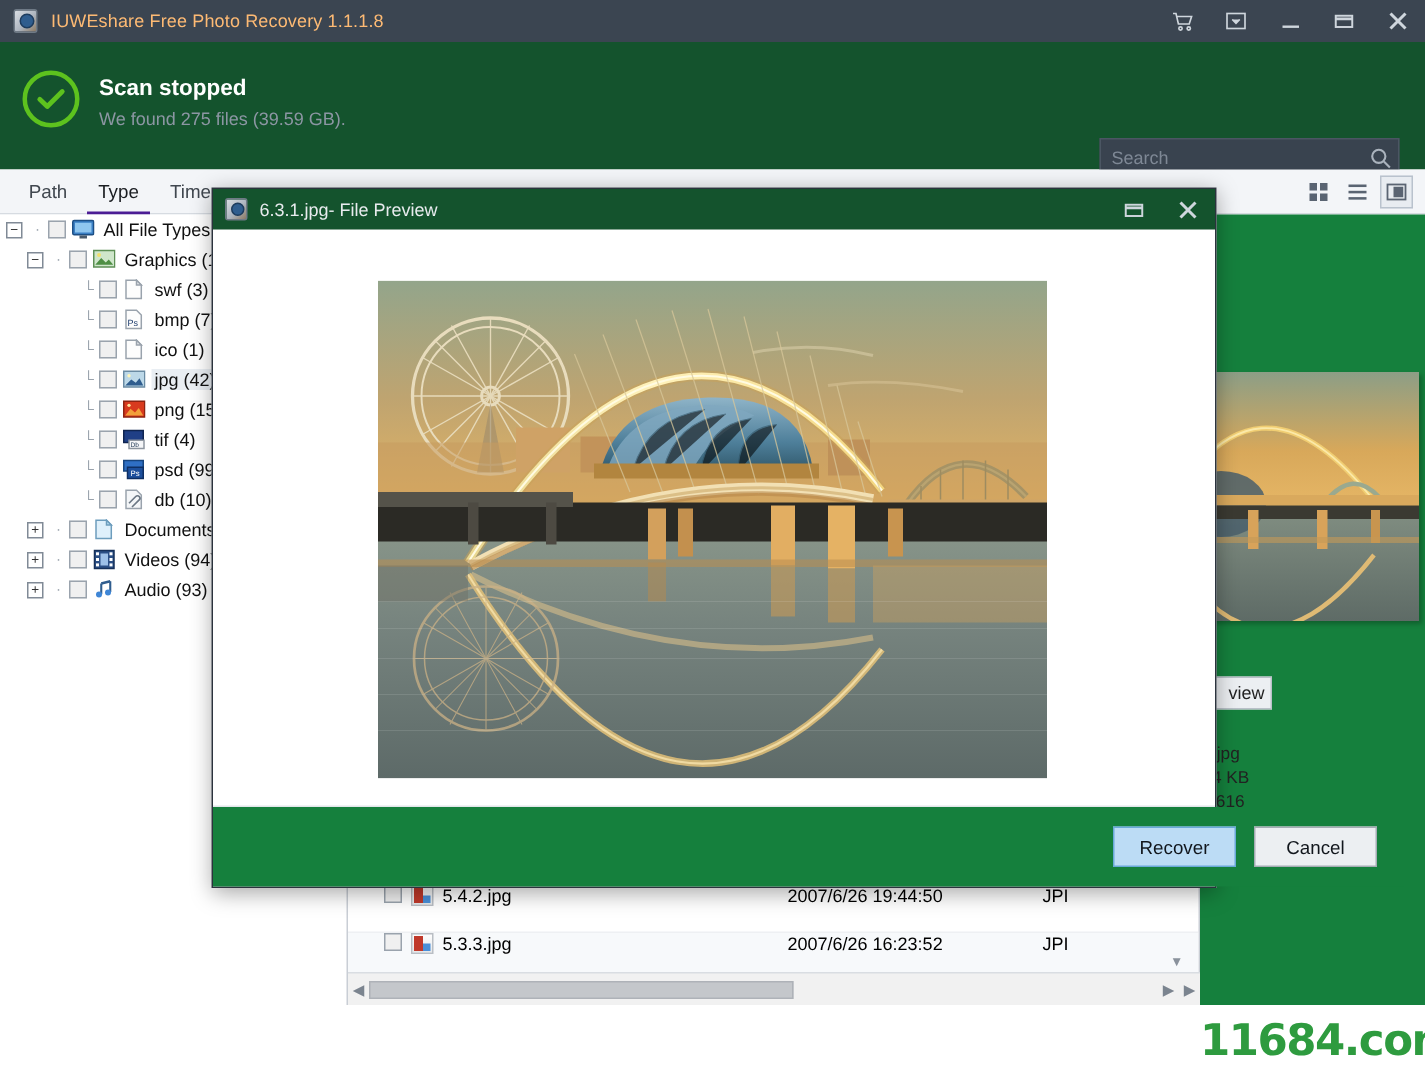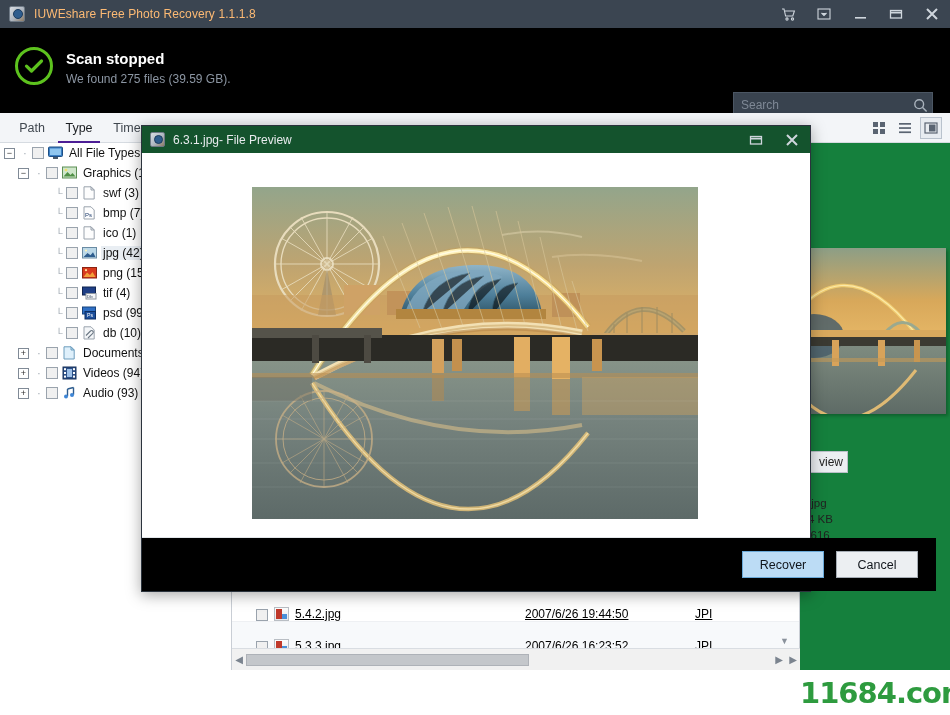--- a/index.html
+++ b/index.html
@@ -39,21 +39,21 @@
     margin-left: auto; display: flex; align-items: center; height: 28px;
   }
   .tbtn {
     width: 36px; height: 28px; display:flex; align-items:center; justify-content:center;
     color:#cfd6dd;
   }
 
   
   .header {
     position: absolute; left:0; top:28px; width:950px; height:85px;
-    background:#000000;
+    background:#14532d;
   }
   .check-ring {
     position:absolute; left:15px; top:19px; width:38px; height:38px;
     border-radius:50%; border:3px solid #5dc21e; display:flex;
     align-items:center; justify-content:center;
   }
   .check-ring svg { display:block; }
   .scan-title {
     position:absolute; left:66px; top:22px;
     color:#ffffff; font-size:15px; font-weight:bold;
@@ -119,22 +119,22 @@
   .ficon { width:15px; height:14px; margin-right:4px; flex:none; }
   .tlabel { padding:0 2px; }
 
   
   .filelist {
     position:absolute; left:232px; top:143px; width:568px; height:527px;
     background:#ffffff; border-right:1px solid #c9ced5; overflow:hidden;
     font-size:12px;
   }
   .frow {
-    display:flex; align-items:flex-end; height:32px;
-    border-bottom:1px solid #eef0f3; padding-left:24px;text-decoration:underline;
+    display:flex; align-items:flex-start; height:32px;
+    border-bottom:1px solid #eef0f3; padding-left:24px;
   }
   .frow.alt { background:#f7f9fb; }
   .frow .cbox { margin-right:6px; }
   .fjpg {
     width:15px; height:14px; margin-right:6px; flex:none;
     background:linear-gradient(180deg,#fdfdfd,#e6e8ea); border:1px solid #b9bec4;
     position:relative;
   }
   .fjpg:before {
     content:""; position:absolute; left:1px; top:1px; width:6px; height:10px;
@@ -228,21 +228,21 @@
     overflow:hidden;
   }
   .zoom-tools {
     position:absolute; left:0; top:385px; width:668px; height:27px;
     display:flex; align-items:center; justify-content:center; gap:12px;
   }
   .ztool { color:#9aa1a9; }
   .ztool.active { color:#2b6f95; }
   .dlg-footer {
     position:absolute; left:0; top:412px; width:794px; height:53px;
-    background:#000000; display:flex; align-items:center; justify-content:flex-end;
+    background:#15803d; display:flex; align-items:center; justify-content:flex-end;
     gap:12px; padding-right:18px;
   }
   .dbtn {
     width:82px; height:27px; font-size:12.5px;
     display:flex; align-items:center; justify-content:center;
   }
   .dbtn.primary { background:#bcdcf5; border:1px solid #6aa9d8; color:#11161c; }
   .dbtn.secondary { background:#eceff2; border:1px solid #a5acb4; color:#11161c; }
 </style>
 </head>

